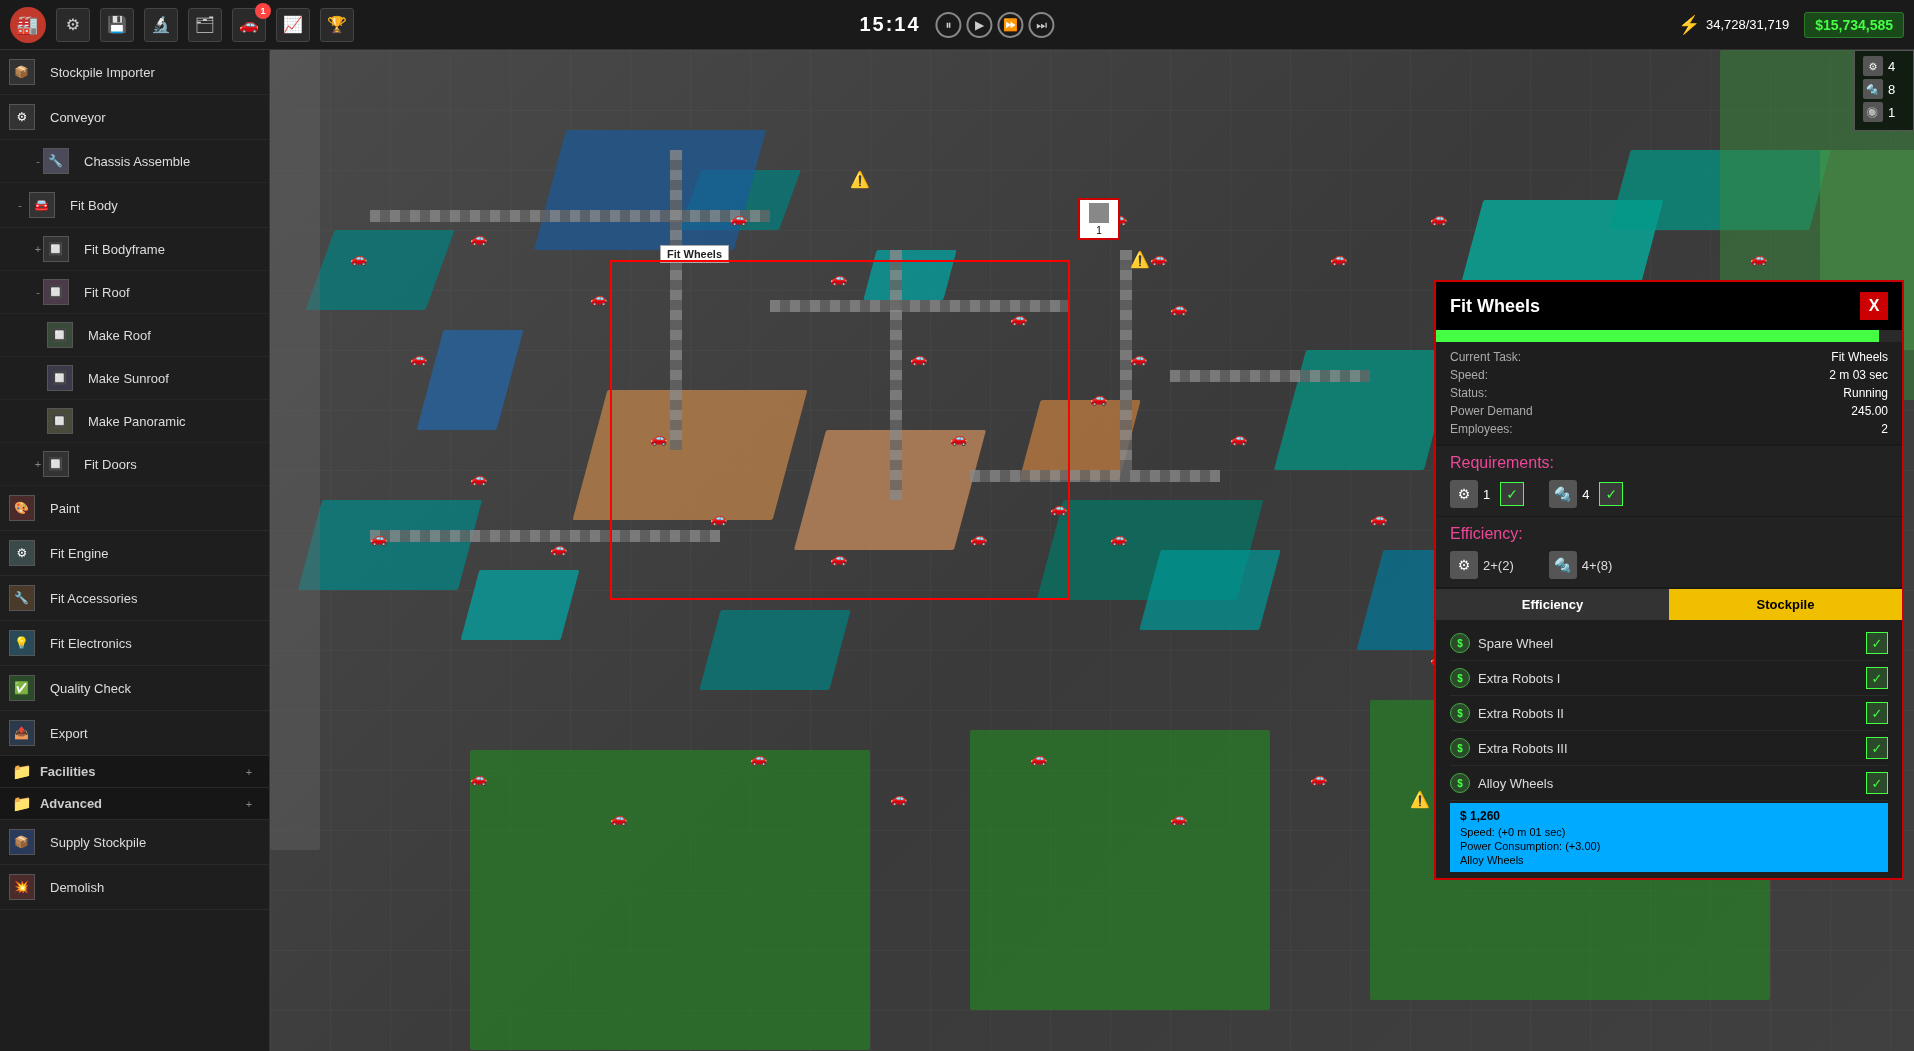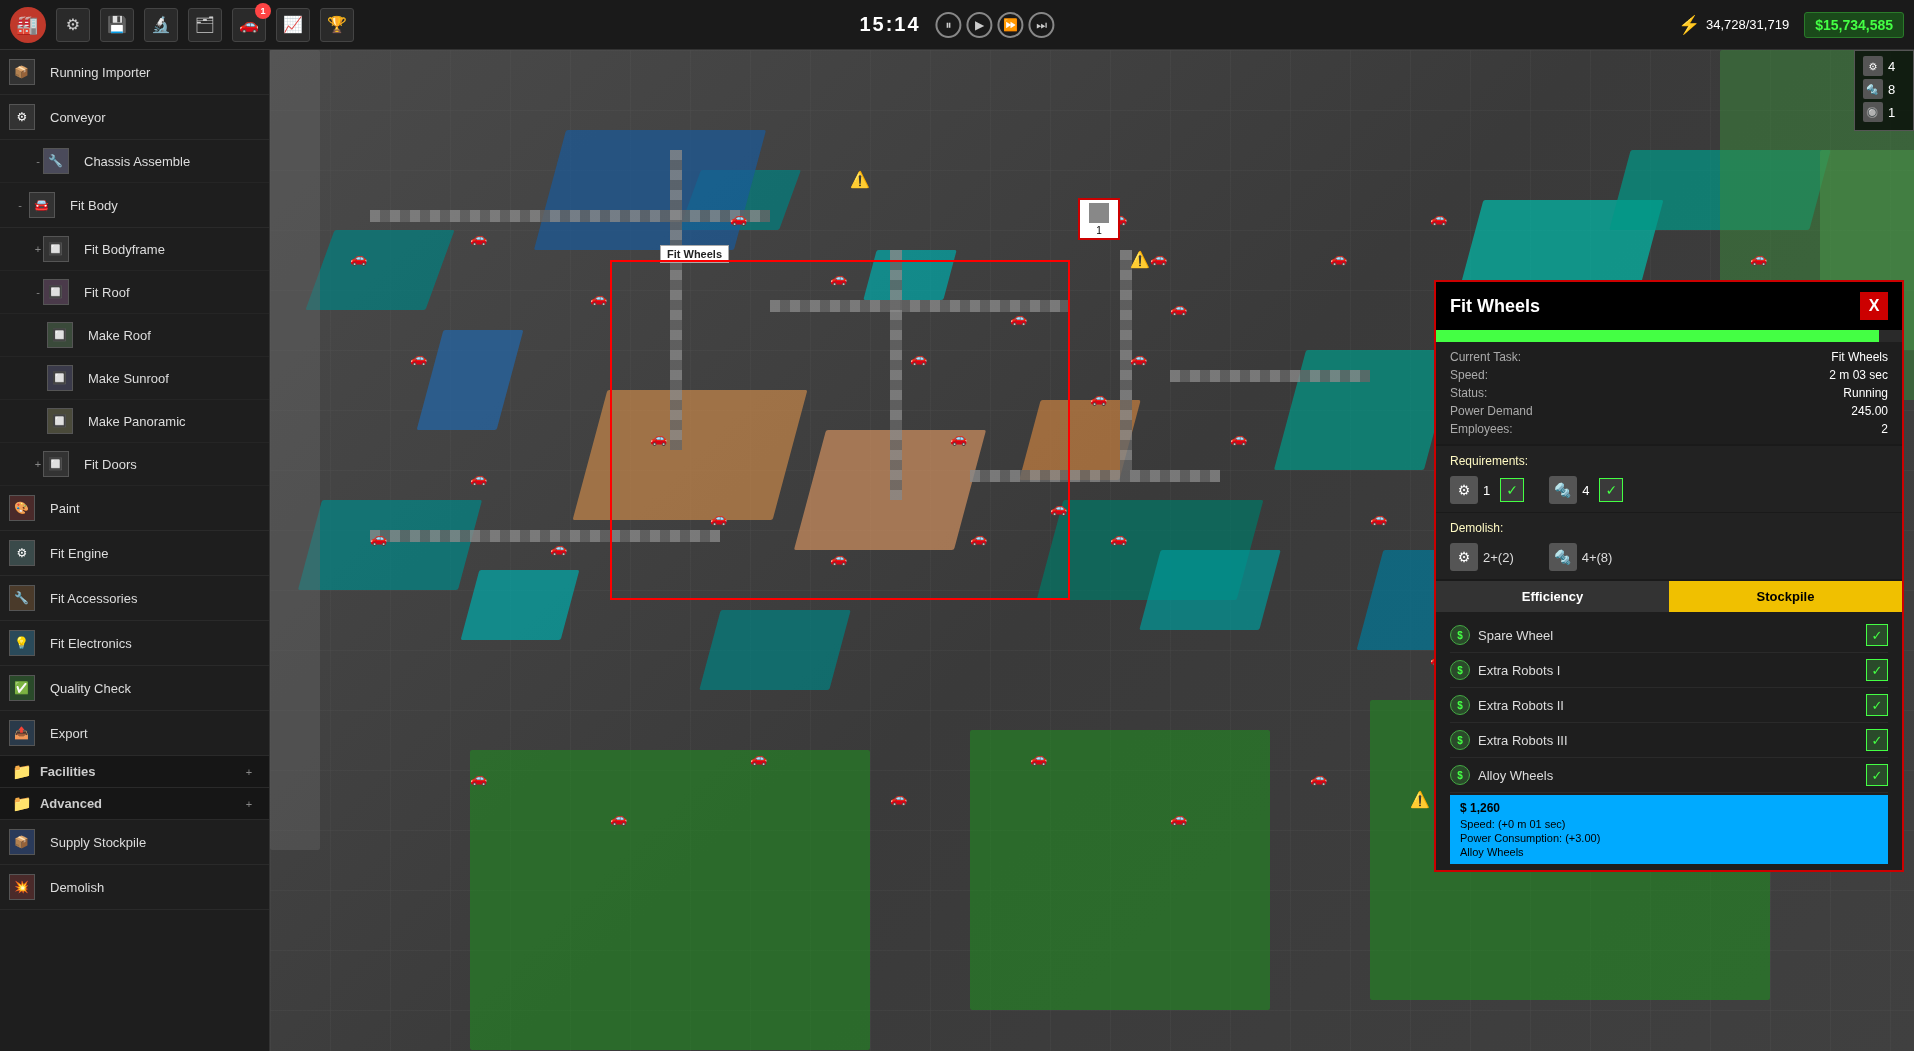--- a/index.html
+++ b/index.html
@@ -288,21 +288,21 @@
       font-size: 12px;
     }
     .panel-info-label { color: #aaa; }
     .panel-info-value { color: #fff; text-align: right; }
     .panel-section {
       background: #222;
       padding: 8px 14px;
       margin-top: 2px;
     }
     .panel-section-title {
-      font-size: 12px; color: #fef9c3; margin-bottom: 8px;
+      font-size: 16px; color: #ec4899; margin-bottom: 8px;
     }
     .req-row {
       display: flex; align-items: center; gap: 10px;
     }
     .req-item {
       display: flex; align-items: center; gap: 5px;
     }
     .req-icon {
       width: 28px; height: 28px;
       background: #555;
@@ -444,21 +444,21 @@
     <div class="money">$15,734,585</div>
   </div>
 </div>
 
 <div id="sidebar">
 
   <div class="sidebar-item">
     <div class="sidebar-icon">
       <div class="icon-box">📦</div>
     </div>
-    <span class="sidebar-label">Running Importer</span>
+    <span class="sidebar-label">Stockpile Importer</span>
   </div>
 
   <div class="sidebar-item">
     <div class="sidebar-icon">
       <div class="icon-box">⚙</div>
     </div>
     <span class="sidebar-label">Conveyor</span>
   </div>
 
   <div class="sidebar-sub-item">
@@ -747,21 +747,21 @@
       <div class="req-check">✓</div>
       <div class="req-item" style="margin-left:15px;">
         <div class="req-icon">🔩</div>
         <span class="req-count">4</span>
       </div>
       <div class="req-check">✓</div>
     </div>
   </div>
 
   <div class="panel-section" style="margin-top:1px;">
-    <div class="panel-section-title">Demolish:</div>
+    <div class="panel-section-title">Efficiency:</div>
     <div class="stockpile-row">
       <div class="stock-item">
         <div class="req-icon">⚙</div>
         <span style="font-size:13px; color:#ddd;">2+(2)</span>
       </div>
       <div class="stock-item" style="margin-left:20px;">
         <div class="req-icon">🔩</div>
         <span style="font-size:13px; color:#ddd;">4+(8)</span>
       </div>
     </div>

